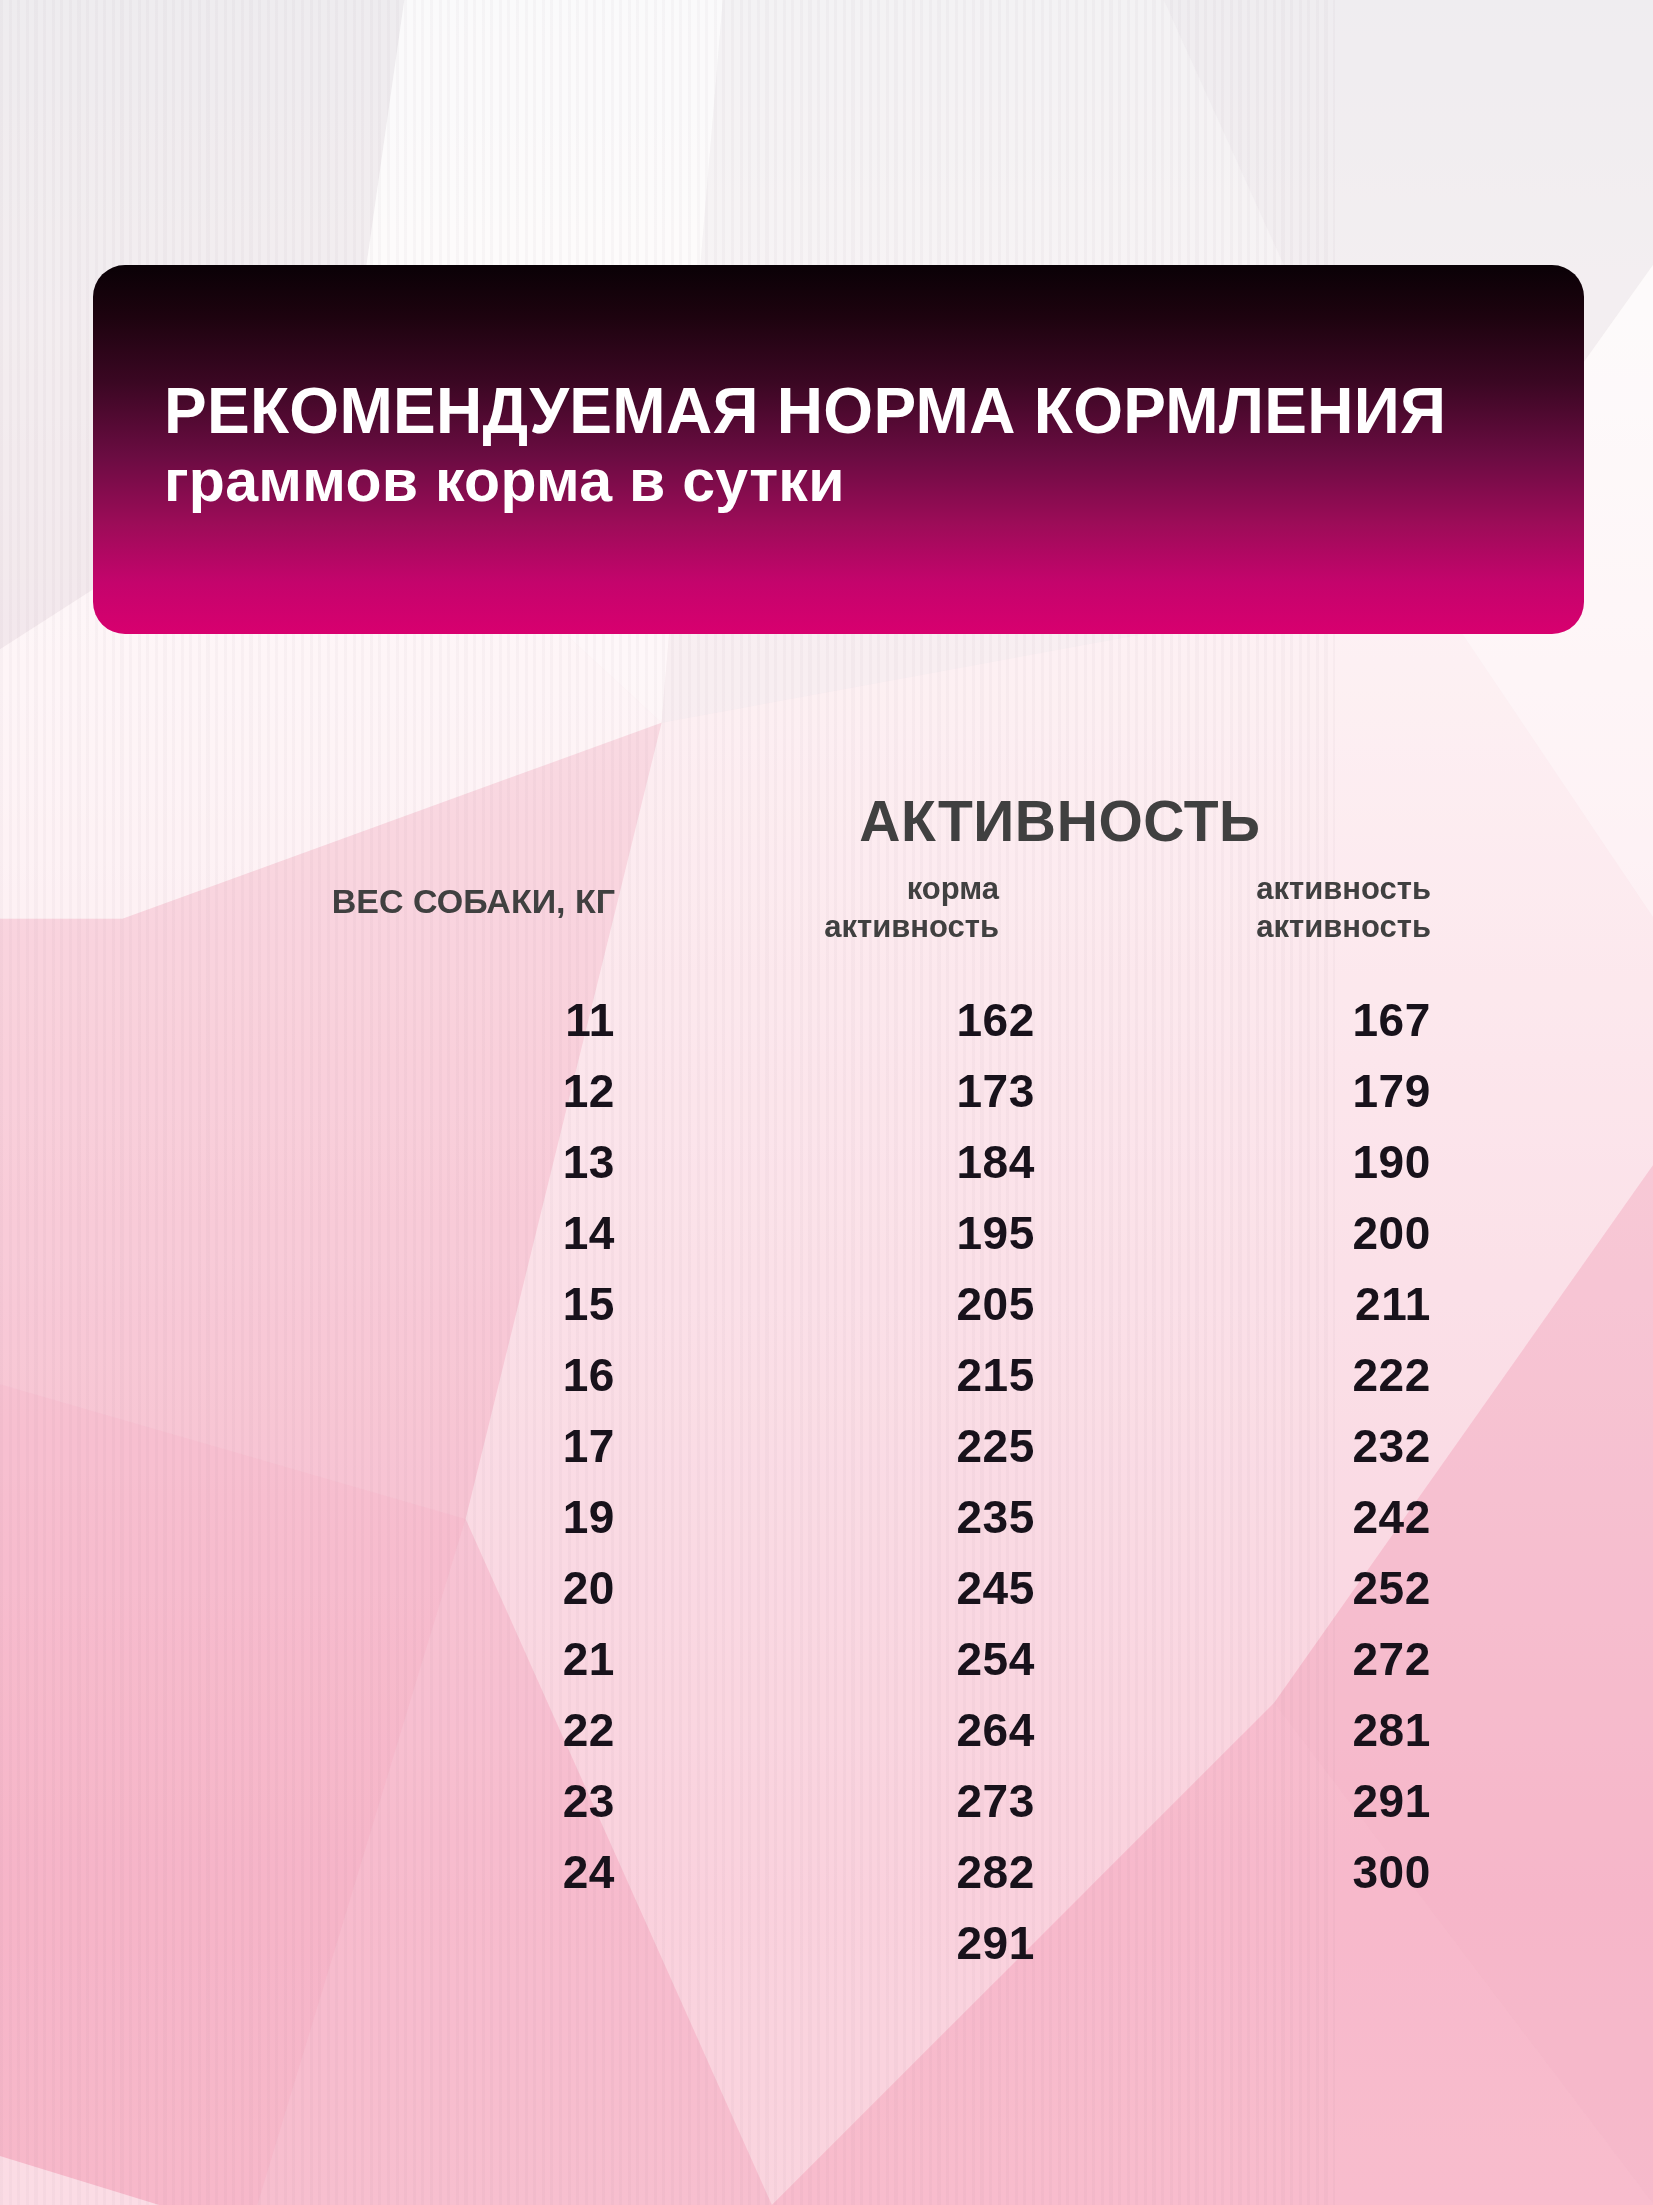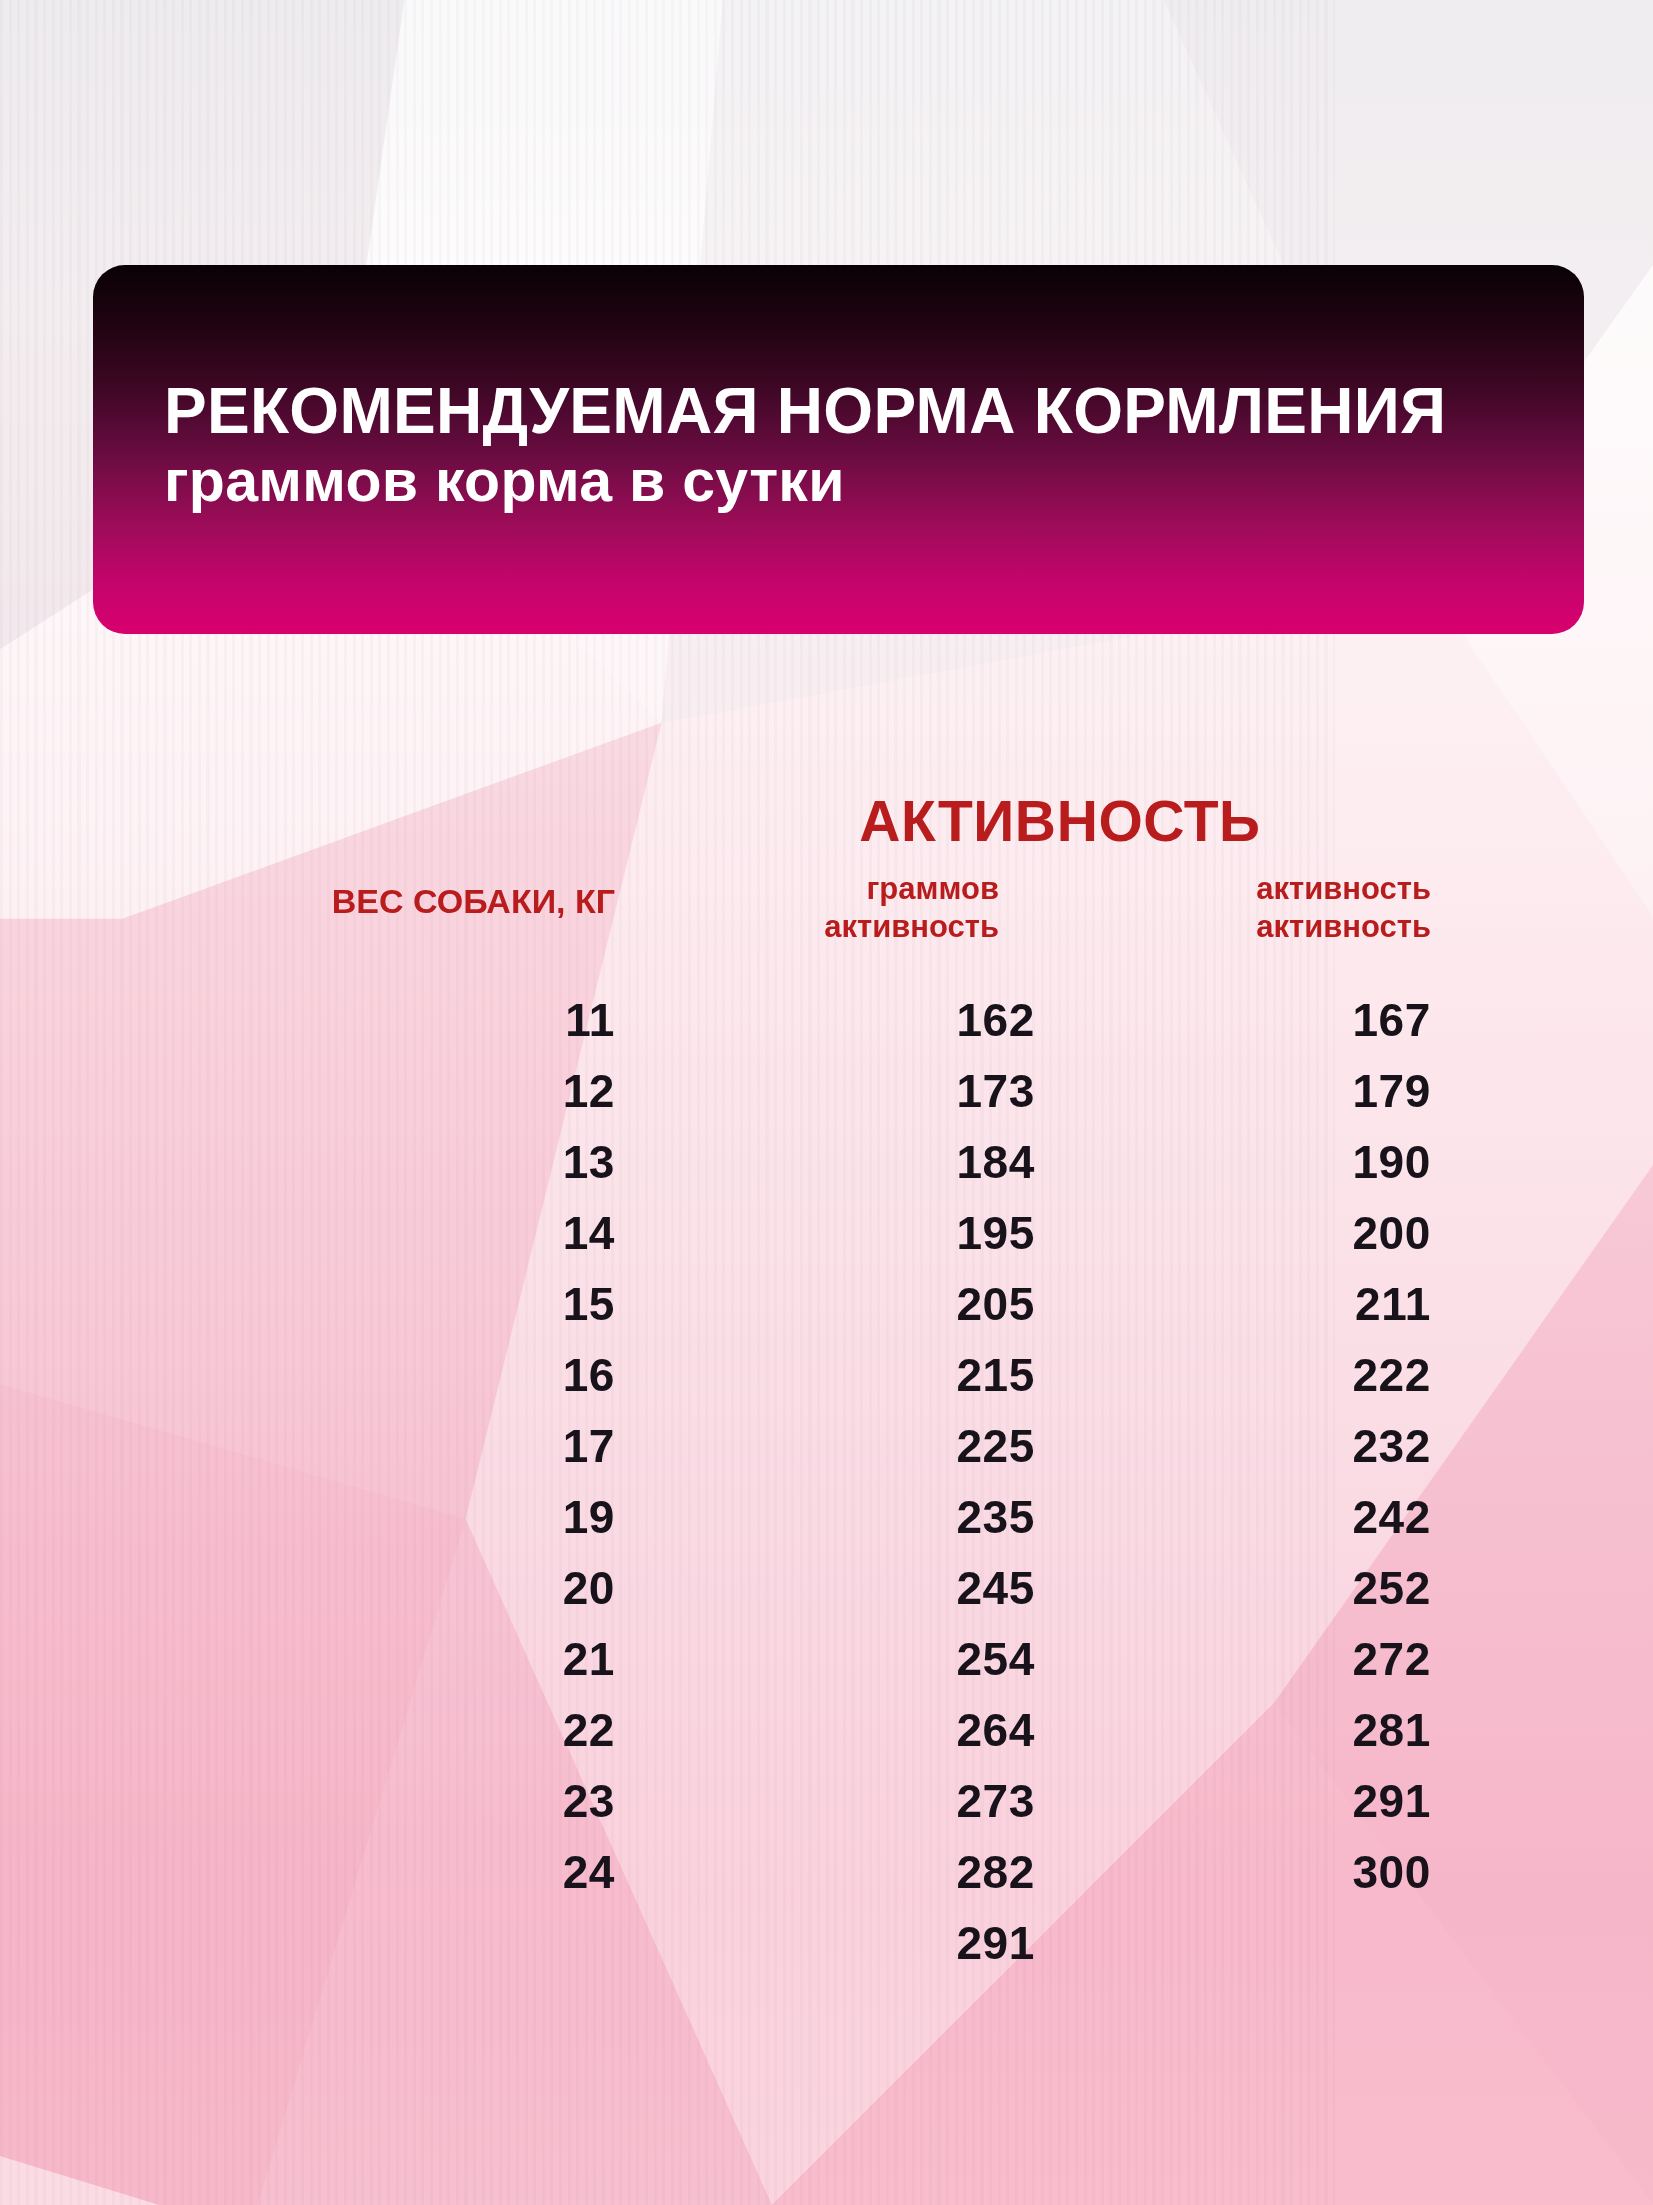--- a/index.html
+++ b/index.html
@@ -31,21 +31,21 @@
   }
   .header-title {
     font-size: 64px; font-weight: 700; line-height: 67px;
     letter-spacing: 0.3px; white-space: nowrap;
   }
   .header-subtitle {
     font-size: 59px; font-weight: 700; line-height: 72px;
     letter-spacing: 0.3px; white-space: nowrap;
   }
 
-  .txt { color: #b91c1c; }
+  .txt { color: #404040; }
 
   .group-header {
     position: absolute; left: 815px; top: 793px; width: 490px;
     text-align: center; font-size: 57px; font-weight: 700;
     line-height: 1; letter-spacing: 0.6px; white-space: nowrap;
   }
   .col-header {
     position: absolute; text-align: right; font-weight: 700;
   }
   .col-header.weight {
@@ -108,21 +108,21 @@
   <div class="header-card">
     <div class="header-title">РЕКОМЕНДУЕМАЯ НОРМА КОРМЛЕНИЯ</div>
     <div class="header-subtitle">граммов корма в сутки</div>
   </div>
 
   <div class="group-header txt">АКТИВНОСТЬ</div>
 
   <div class="col-header weight txt">ВЕС СОБАКИ, КГ</div>
 
   <div class="col-header low txt">
-    <div>граммов</div>
+    <div>корма</div>
     <div>активность</div>
   </div>
 
   <div class="col-header normal txt">
     <div>активность</div>
     <div>активность</div>
   </div>
 
   <div class="col weight">
       <div class="cell">11</div>

